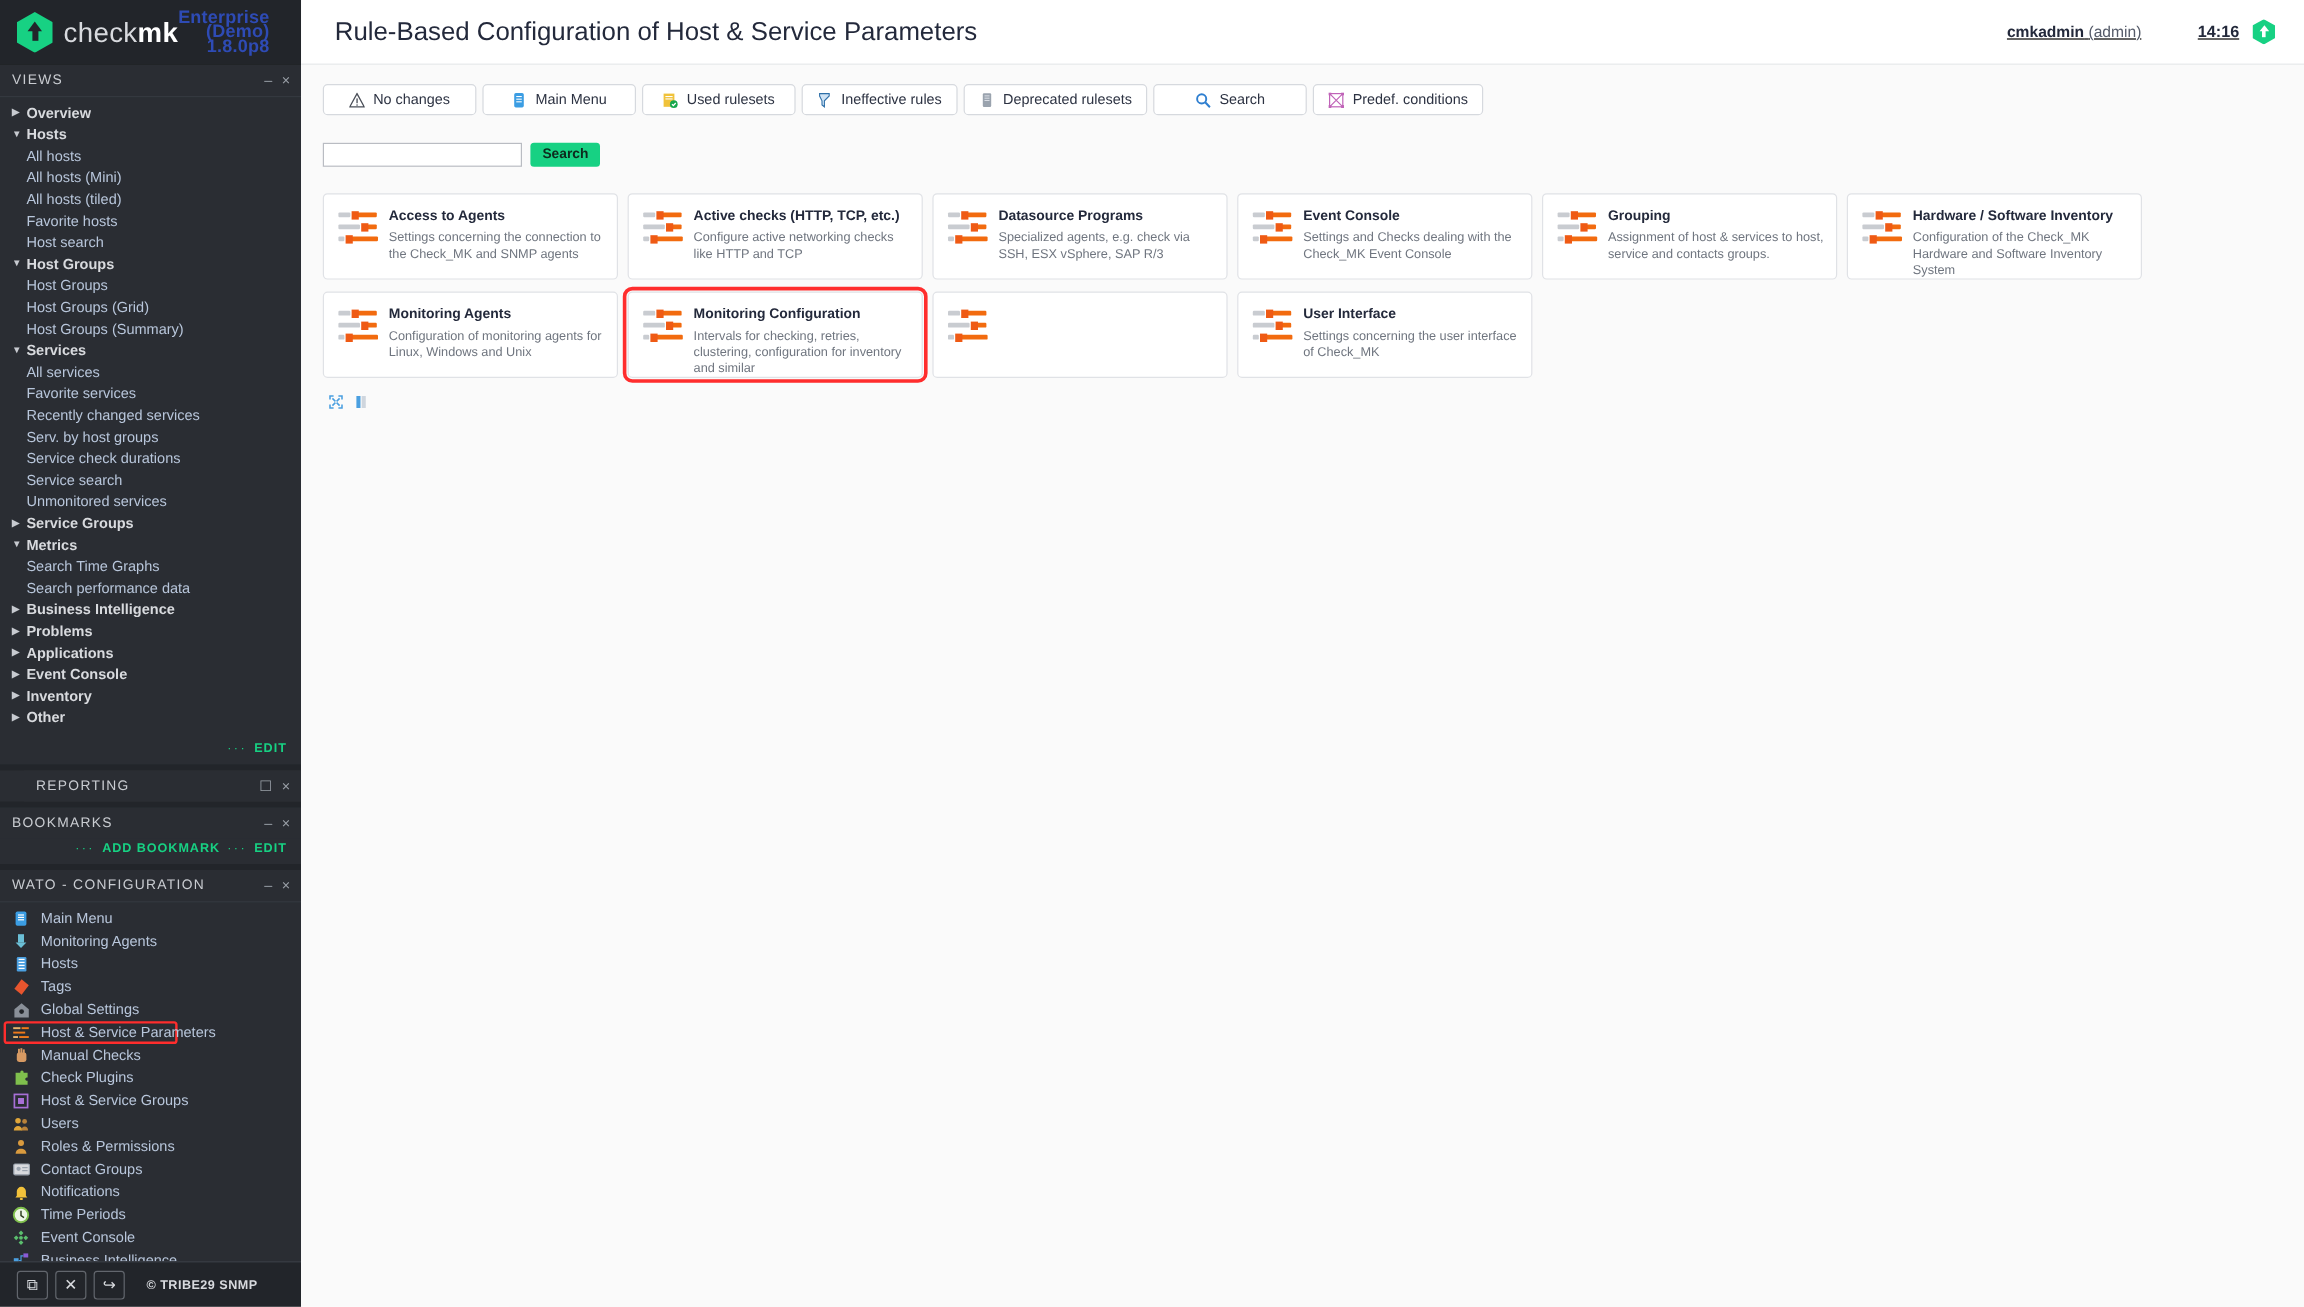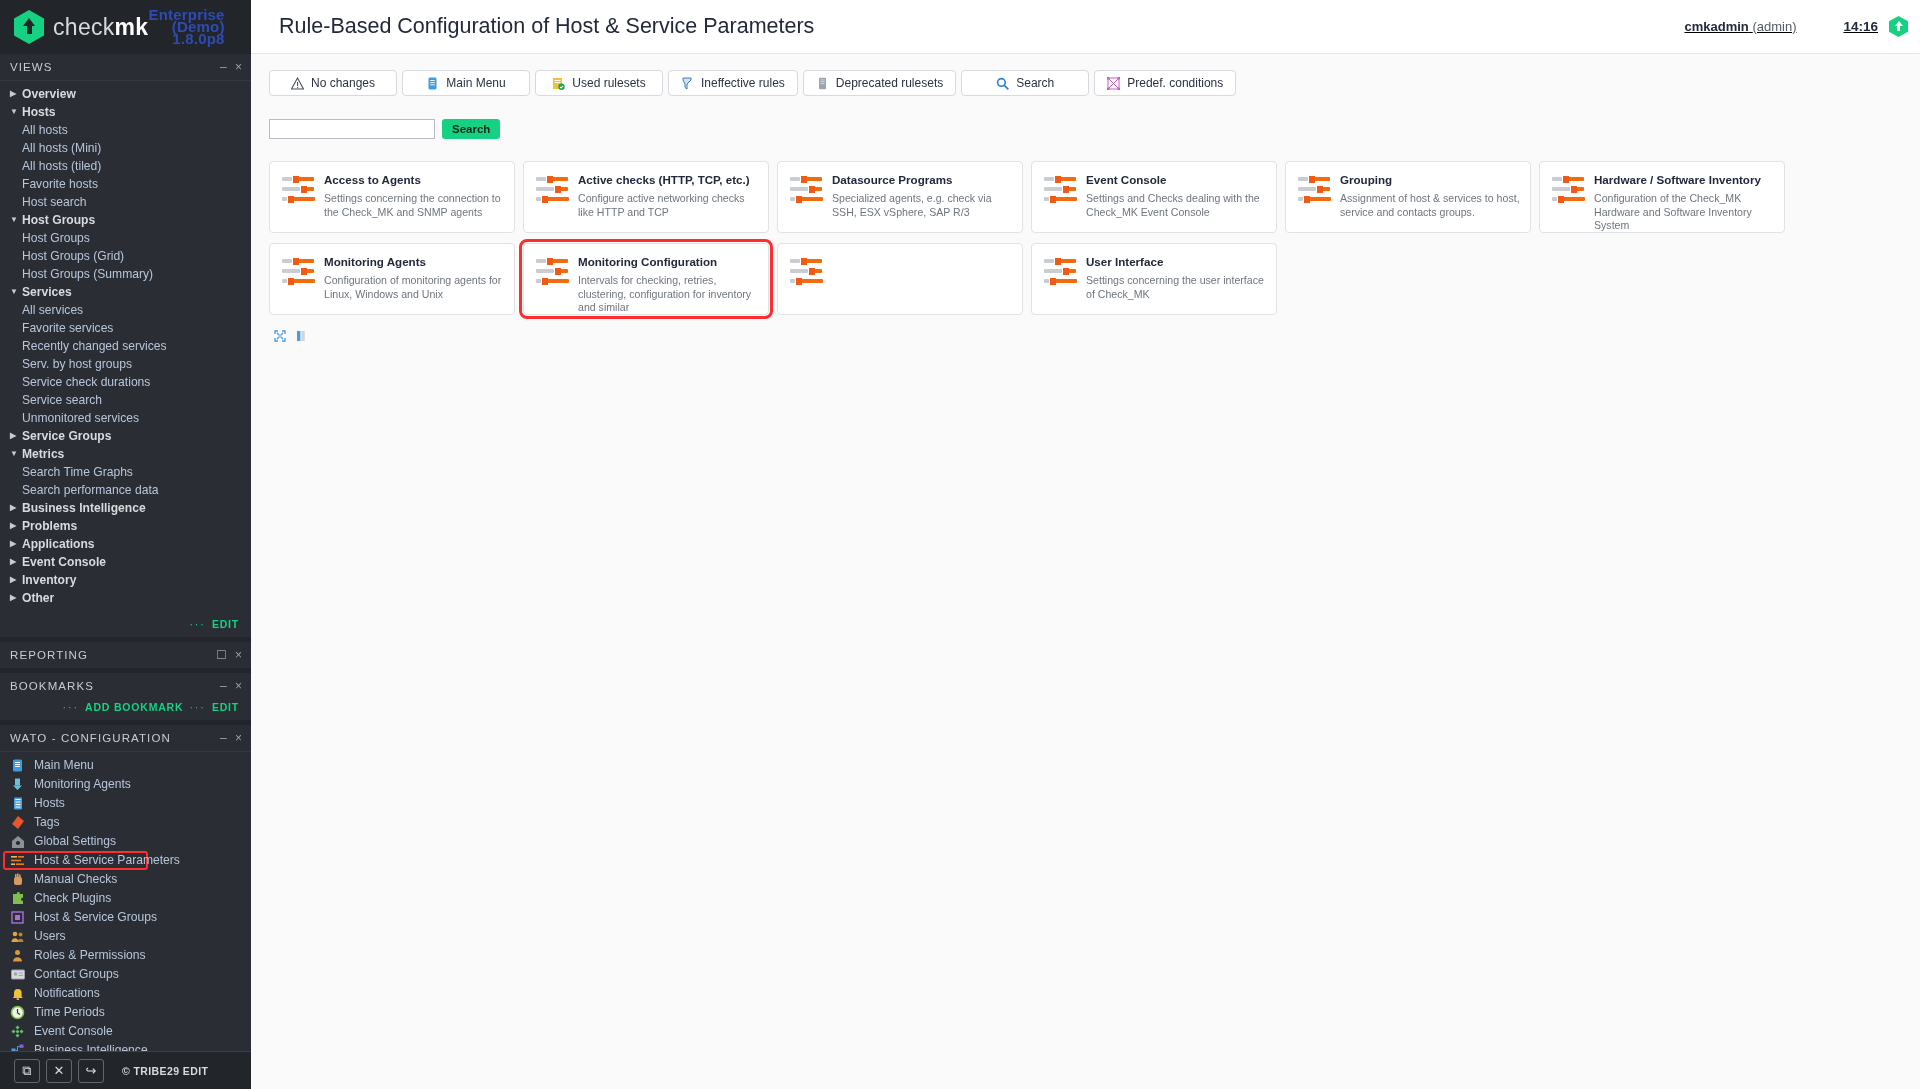--- a/index.html
+++ b/index.html
@@ -124,21 +124,21 @@
 
   
   #main {
     position: absolute; left: 251px; top: 0;
     width: 1669px; height: 1089px; background: #fff;
     display: flex; flex-direction: column;
   }
   #topbar {
     height: 54px; min-height: 54px;
     display: flex; align-items: center;
-    padding: 0 12px 0 28px;
+    padding: 0 24px 0 28px;
     border-bottom: 1px solid #e3e5e8; background: #fff;
   }
   #page-title {
     font-size: 21.5px; color: #23293b; font-weight: 400;
   }
   .topright { margin-left: auto; display: flex; align-items: center; gap: 11px; text-decoration: underline; }
   .user { font-size: 13px; color: #23293b; }
   .user b { font-weight: 700; }
   .user span.role { color: #555b69; }
   .clock { font-size: 13.5px; font-weight: 700; color: #23293b; margin-left: 36px; }
@@ -335,21 +335,21 @@
             <span class="lbl">Other</span>
           </div>
       </div>
       <div class="snapin-foot">
         <span class="dots">···</span>
         <span class="foot-link">EDIT</span>
       </div>
     </div>
 
     <div class="snapin">
-      <div class="snapin-title" style="border-bottom:none;">
+      <div class="snapin-title" style="border-bottom:none;margin-left:20px;">
         <span class="t">REPORTING</span>
         <span class="snapin-actions">
           <span>☐</span>
           <span>×</span>
         </span>
       </div>
     </div>
 
     <div class="snapin">
       <div class="snapin-title" style="border-bottom:none;gap:43px;">
@@ -509,21 +509,21 @@
           </div>
         </div>
     </div>
 
   </div>
 
   <div id="side-foot">
     <div class="foot-btn">⧉</div>
     <div class="foot-btn">✕</div>
     <div class="foot-btn">↪</div>
-    <div class="copyright">© TRIBE29 EDIT</div>
+    <div class="copyright">© TRIBE29 SNMP</div>
   </div>
 </div>
 
 <div id="main">
 
   <div id="topbar">
     <div id="page-title">Rule-Based Configuration of Host &amp; Service Parameters</div>
     <div class="topright">
       <div class="user">
         <b>cmkadmin</b>

